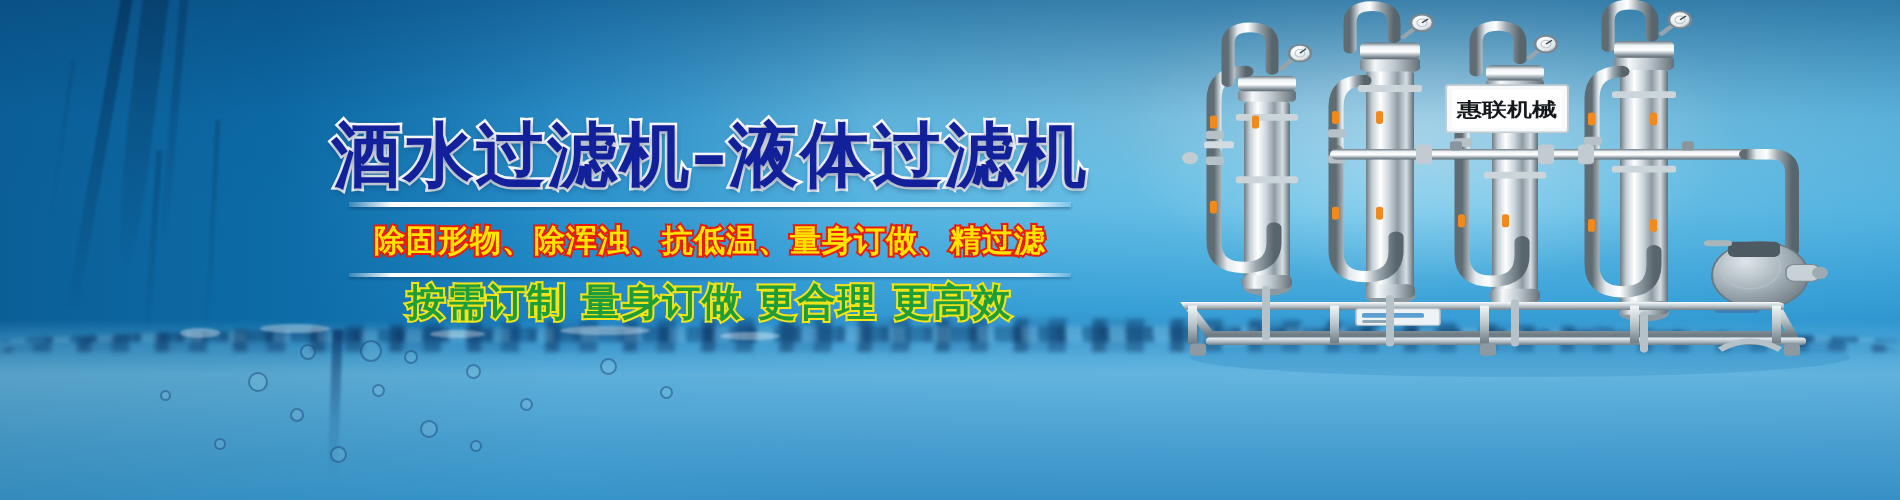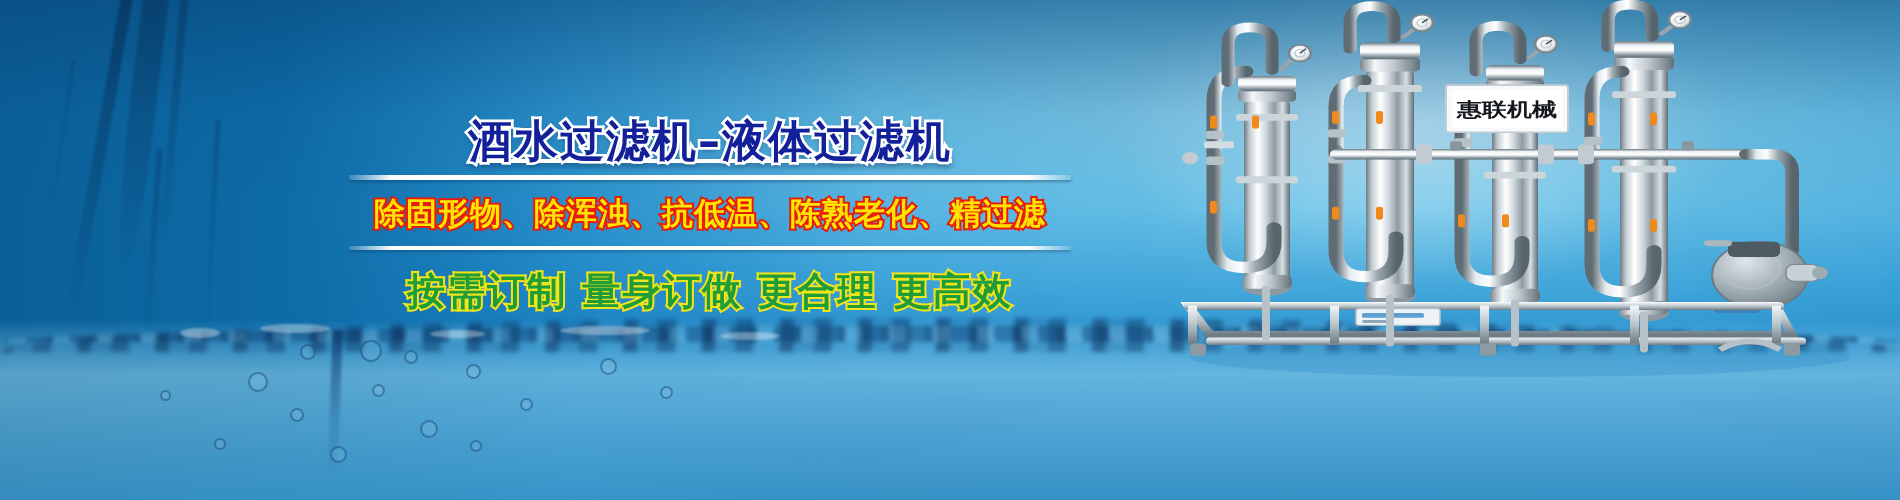--- a/index.html
+++ b/index.html
@@ -68,28 +68,27 @@
   .foam{position:absolute;border-radius:50%;background:rgba(255,255,255,.35);filter:blur(1px);}
 
   
   .textblock{
     position:absolute;left:330px;top:118px;width:760px;
     text-align:center;
     z-index:6;
   }
   .title{
     font-family:"DejaVu Sans","Liberation Sans",sans-serif;
-    font-size:44px;font-weight:bold;letter-spacing:2px;
+    font-size:70px;font-weight:bold;letter-spacing:2px;
     color:#12209a;
     -webkit-text-stroke:5px #ffffff;
     paint-order:stroke fill;
     text-shadow:0 3px 6px rgba(3,30,70,.45);
     line-height:1.06;
     white-space:nowrap;
-    text-decoration:underline;
   }
   .rule{
     height:5px;margin:10px auto 0 auto;width:722px;
     background:linear-gradient(90deg,rgba(255,255,255,.15),#ffffff 6%,#ffffff 94%,rgba(255,255,255,.15));
     box-shadow:0 2px 3px rgba(5,40,80,.35);
   }
   .subtitle{
     margin-top:13px;
     font-family:"DejaVu Sans","Liberation Sans",sans-serif;
     font-size:31px;font-weight:bold;letter-spacing:1px;
@@ -97,21 +96,20 @@
     -webkit-text-stroke:4px #e81c0c;
     paint-order:stroke fill;
     white-space:nowrap;
   }
   .rule2{
     height:4px;margin:11px auto 0 auto;width:722px;
     background:linear-gradient(90deg,rgba(255,255,255,.15),#ffffff 6%,#ffffff 94%,rgba(255,255,255,.15));
     box-shadow:0 2px 3px rgba(5,40,80,.3);
   }
   .tagline{
-    margin-top:16px;
     font-family:"DejaVu Sans","Liberation Sans",sans-serif;
     font-size:38px;font-weight:bold;letter-spacing:2px;
     color:#1f9d3a;
     -webkit-text-stroke:4px #f2e41a;
     paint-order:stroke fill;
     white-space:nowrap;
   }
 
   
   .machine{position:absolute;right:0;top:0;width:720px;height:380px;z-index:5;}
@@ -158,21 +156,21 @@
     <div class="foam" style="left:180px;top:8px;width:40px;height:10px;"></div>
     <div class="foam" style="left:260px;top:4px;width:70px;height:9px;"></div>
     <div class="foam" style="left:430px;top:10px;width:55px;height:8px;"></div>
     <div class="foam" style="left:560px;top:6px;width:90px;height:9px;"></div>
     <div class="foam" style="left:720px;top:12px;width:60px;height:8px;"></div>
   </div>
 
   <div class="textblock">
     <div class="title">酒水过滤机–液体过滤机</div>
     <div class="rule"></div>
-    <div class="subtitle">除固形物、除浑浊、抗低温、陈熟老化、精过滤</div>
+    <div class="subtitle">除固形物、除浑浊、抗低温、量身订做、精过滤</div>
     <div class="rule2"></div>
     <div class="tagline">按需订制 量身订做 更合理 更高效</div>
   </div>
 
   <div class="machine">
     <svg viewBox="0 0 720 500" preserveAspectRatio="none" aria-hidden="true">
       <defs>
         <linearGradient id="steelV" x1="0" y1="0" x2="1" y2="0">
           <stop offset="0" stop-color="#6e7b83"></stop>
           <stop offset="0.13" stop-color="#c6d0d6"></stop>

